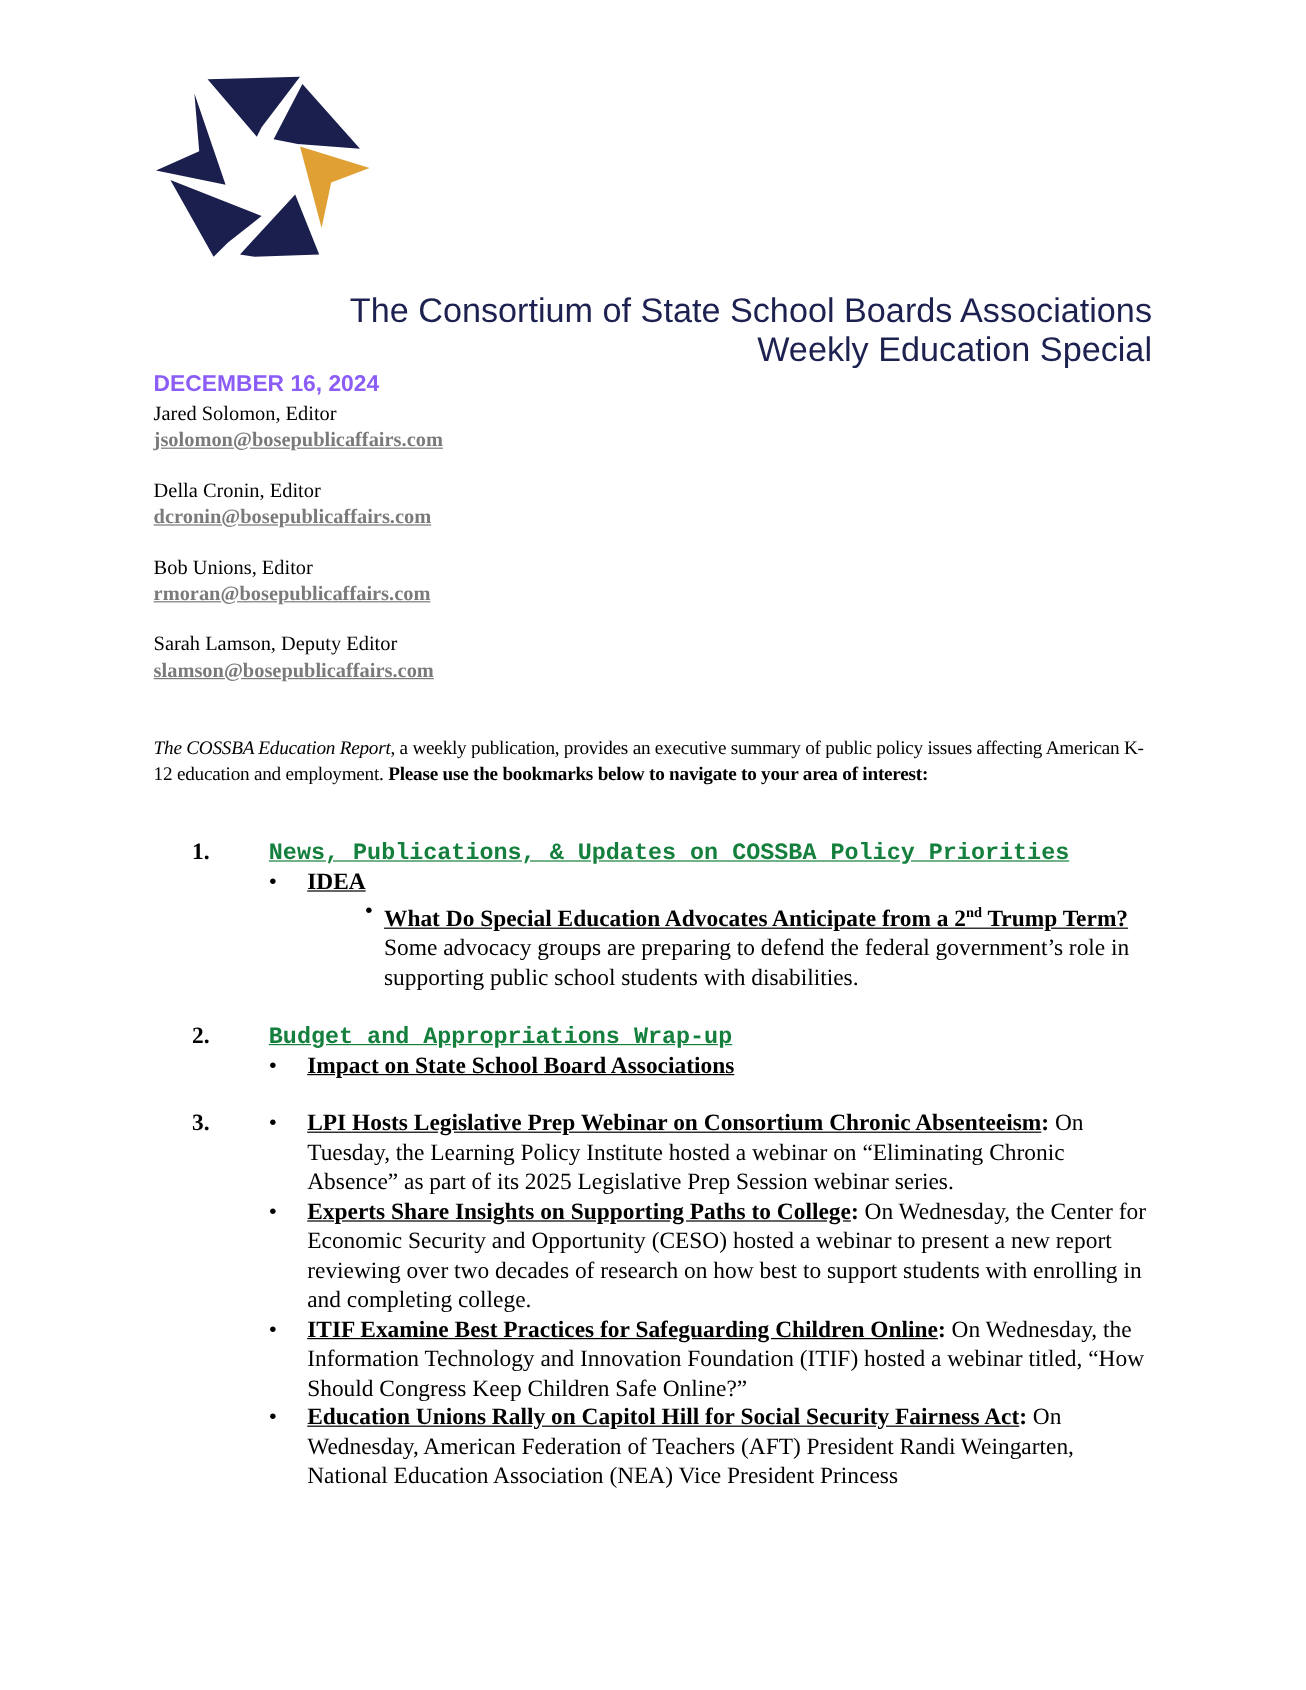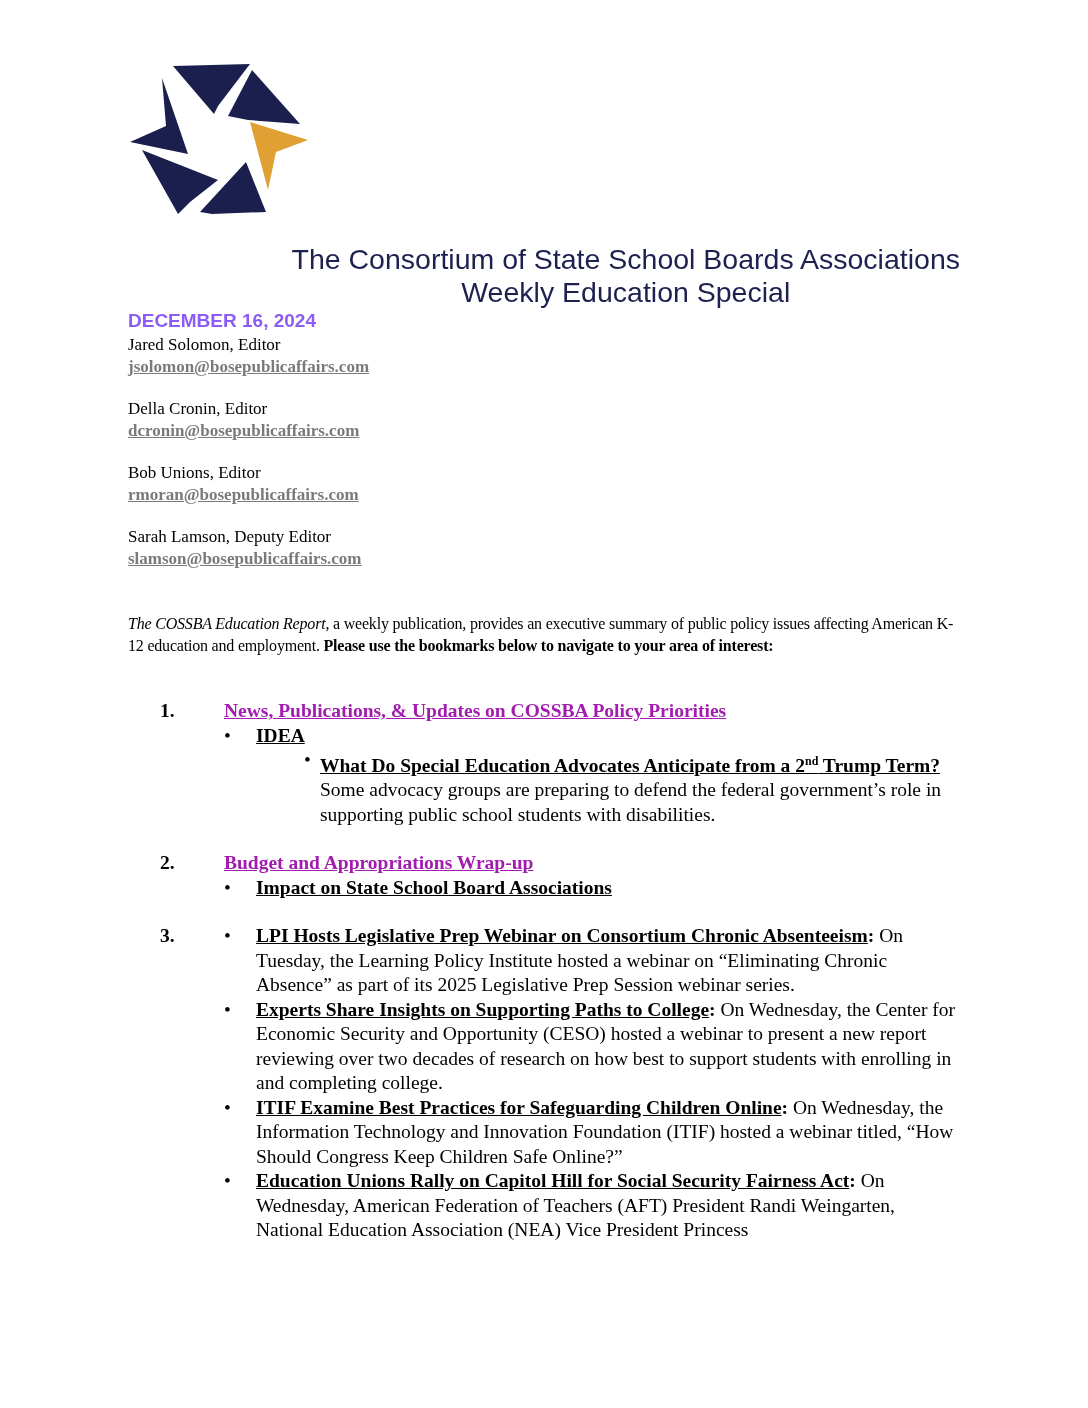--- a/index.html
+++ b/index.html
@@ -1,27 +1,27 @@
 <!DOCTYPE html>
 <html><head>
 <meta charset="utf-8">
 <style>
   html, body { margin: 0; padding: 0; background: #ffffff; }
   body { width: 1088px; height: 1408px; position: relative; overflow: hidden; font-family: "Liberation Serif", serif; color: #000; }
   .logo { position: absolute; left: 128px; top: 62px; width: 184px; height: 160px; }
-  .title-block { position: absolute; right: 128px; top: 243px; text-align: center; font-family: "Liberation Sans", sans-serif; color: #1d2150; font-size: 28.5px; line-height: 33px; }
+  .title-block { position: absolute; right: 128px; top: 243px; text-align: right; font-family: "Liberation Sans", sans-serif; color: #1d2150; font-size: 28.5px; line-height: 33px; }
   .date { position: absolute; left: 128px; top: 310px; font-family: "Liberation Sans", sans-serif; font-weight: bold; font-size: 19px; color: #8b5cf6; }
   .editors { position: absolute; left: 128px; top: 334px; font-size: 17px; line-height: 22px; font-family: Liberation Serif, serif; }
   .editor { margin-bottom: 20px; }
   .email { color: #7a7a7a; font-weight: bold; text-decoration: underline; }
   .intro { position: absolute; left: 128px; top: 613px; width: 830px; font-size: 16px; line-height: 22px; letter-spacing: -0.2px; }
   .toc { position: absolute; left: 128px; top: 699px; width: 830px; font-size: 19.5px; line-height: 24.5px; }
   .sec { position: relative; padding-left: 96px; }
   .num { position: absolute; left: 32px; top: 0; font-weight: bold; }
-  .sec-link { color: #a21caf; font-weight: bold; text-decoration: underline; }
+  .sec-link { color: #15803d; font-weight: bold; text-decoration: underline; font-family: Liberation Mono, monospace; }
   .b1 { position: relative; padding-left: 32px; }
   .b1::before { content: "\2022"; position: absolute; left: 0; }
   .b2 { position: relative; padding-left: 96px; }
   .b2::before { content: "\2022"; position: absolute; left: 80px; }
   .bl { font-weight: bold; text-decoration: underline; color: #000; }
   .gap { height: 24px; }
 </style>
 </head>
 <body>
 

